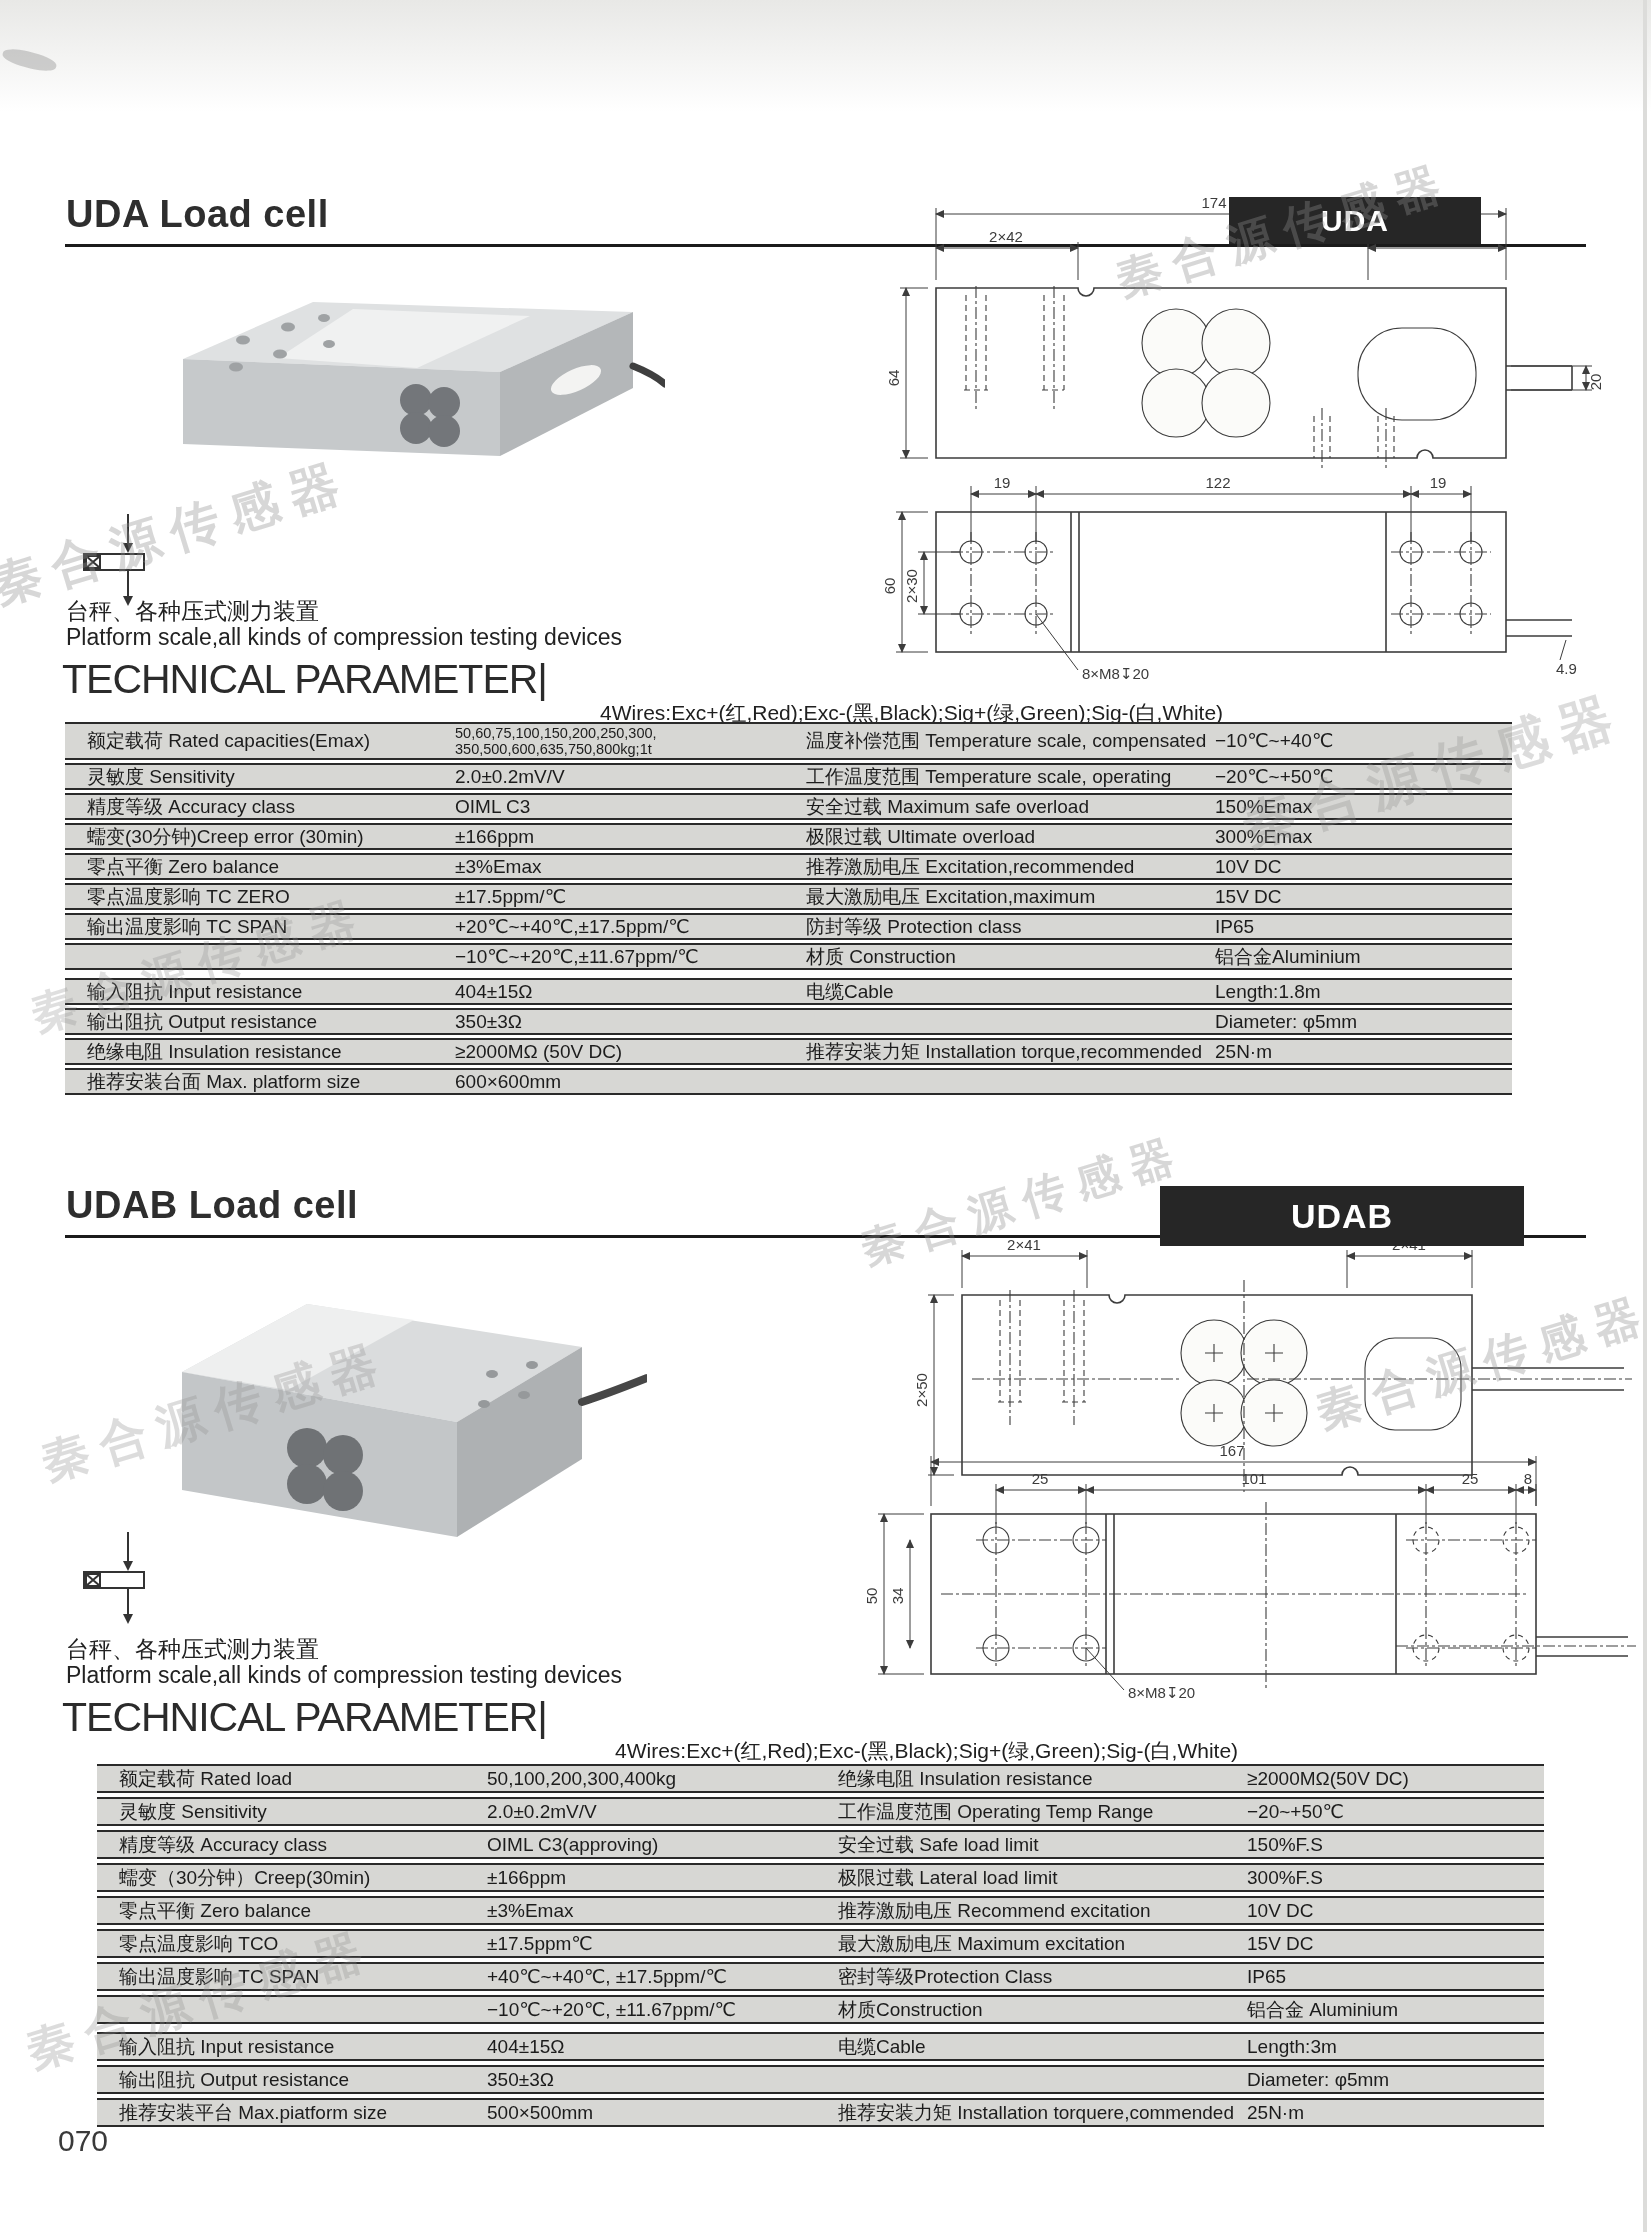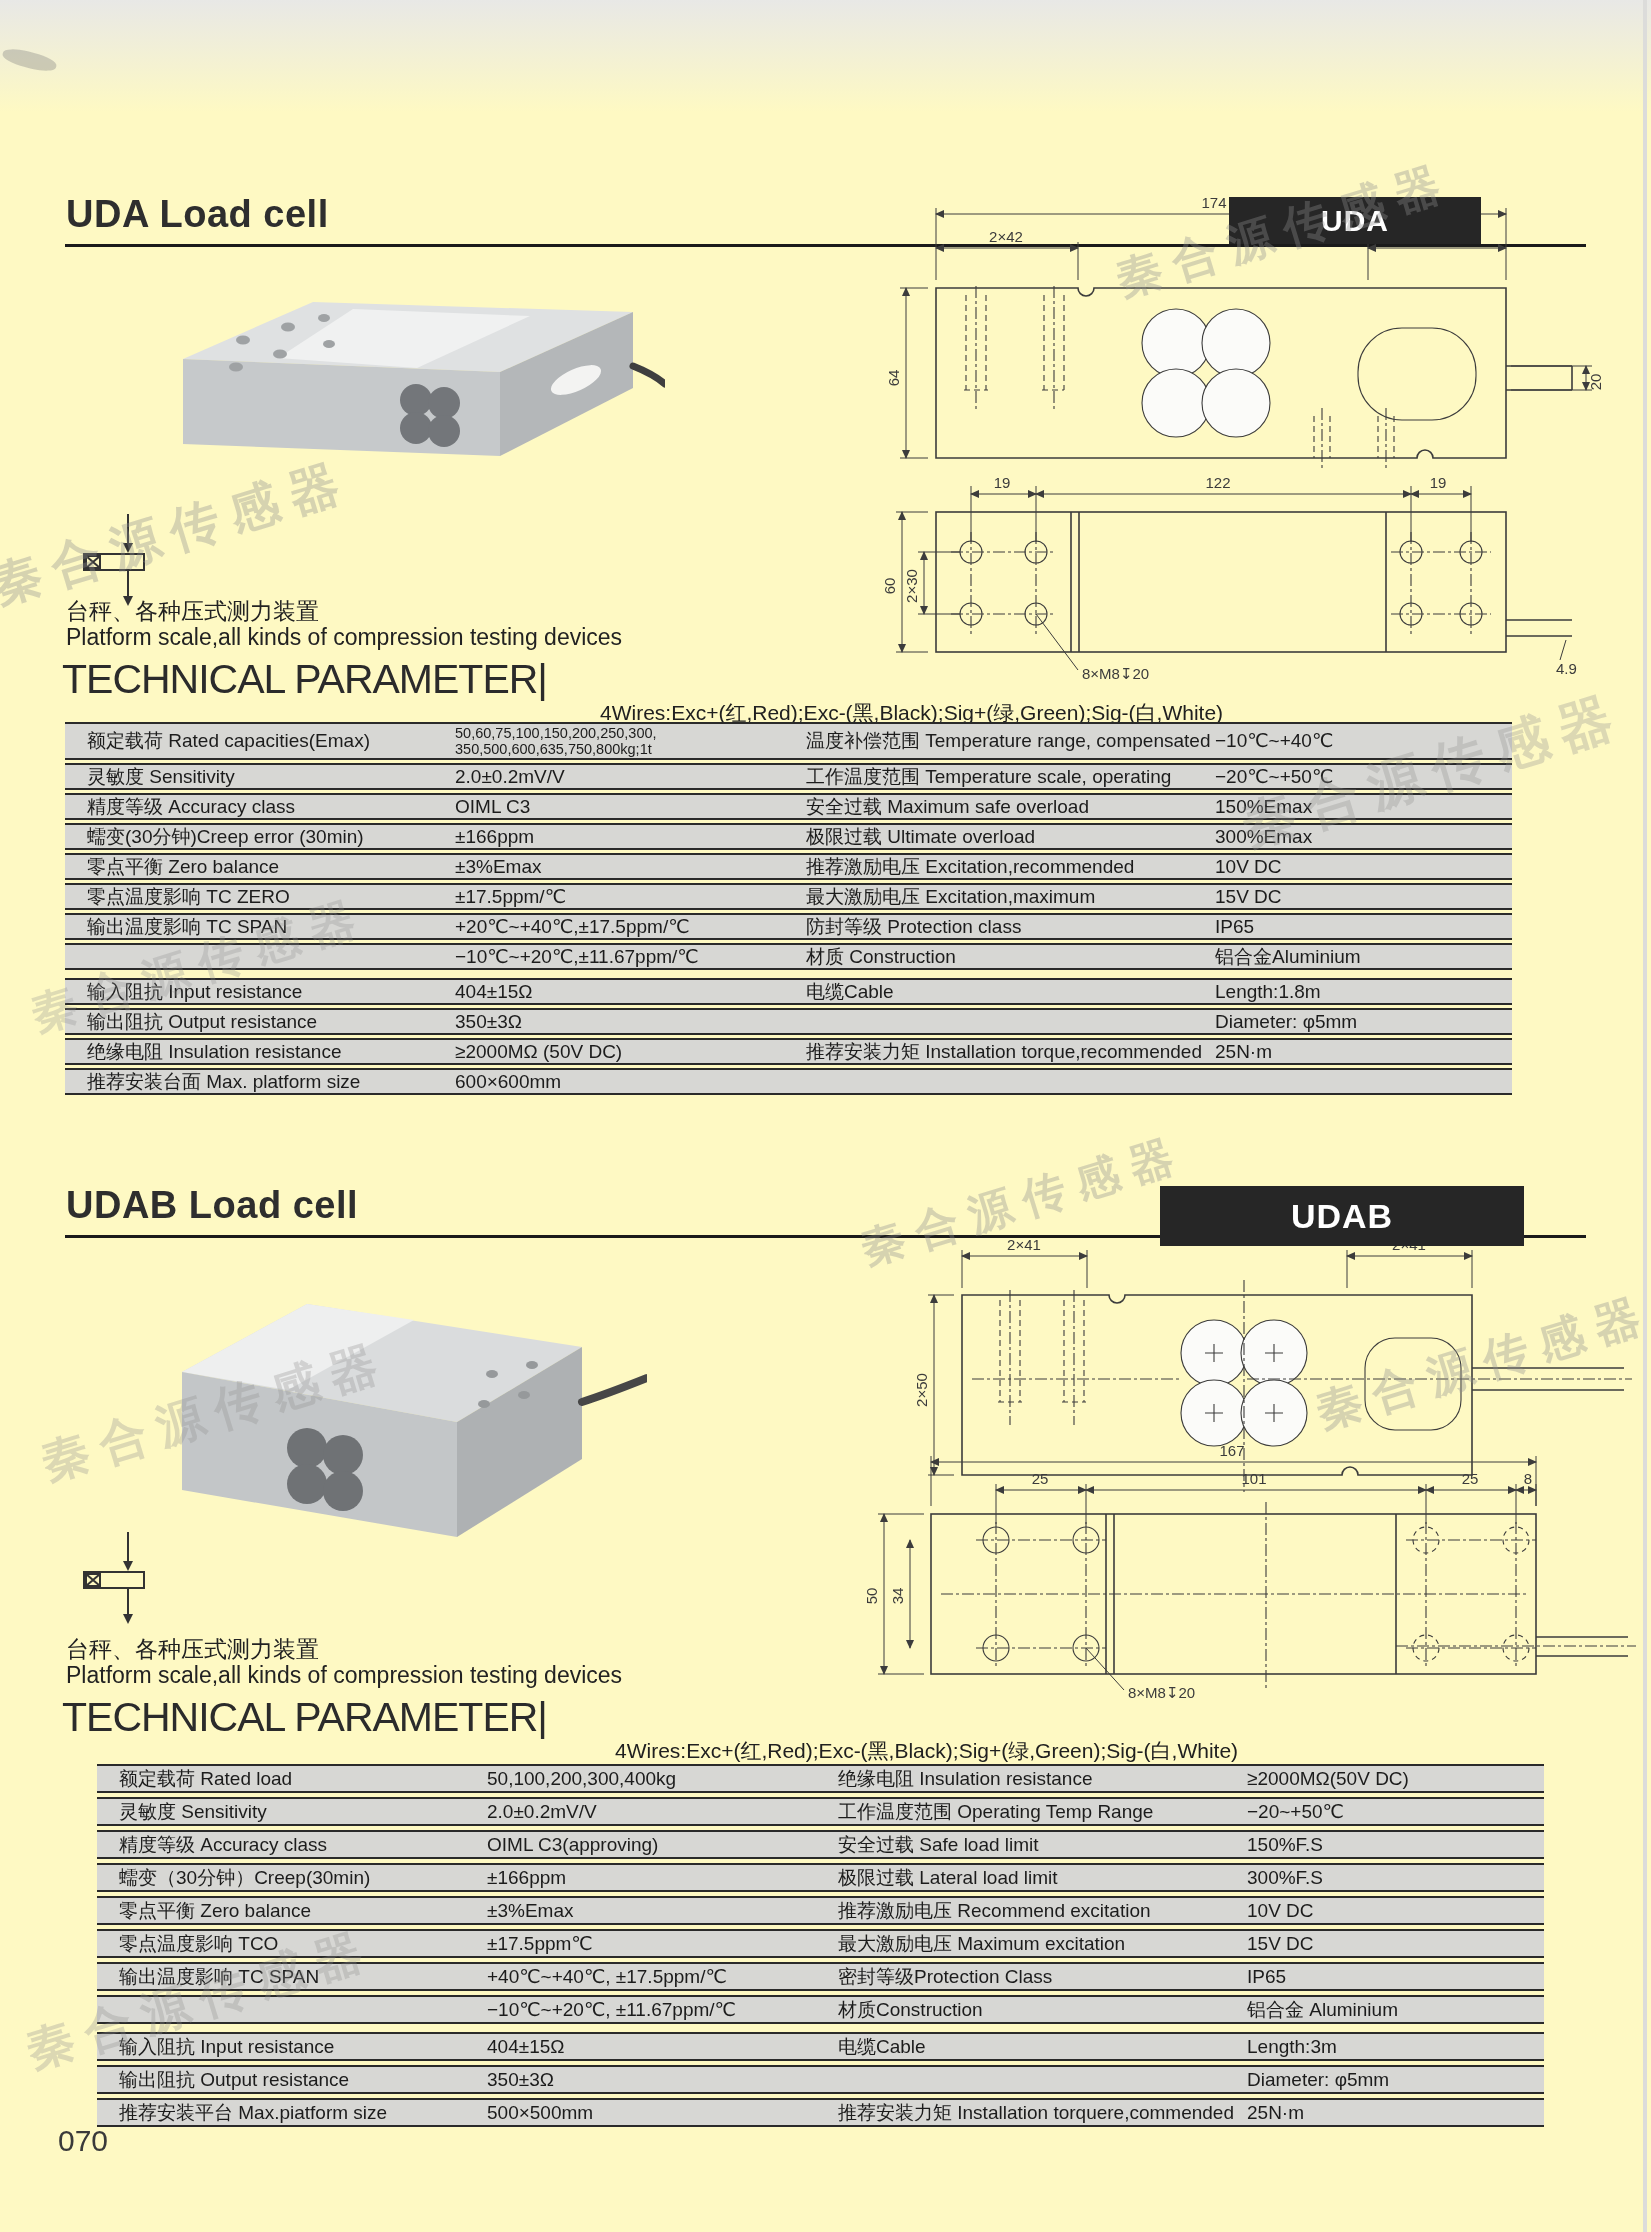--- a/index.html
+++ b/index.html
@@ -1,16 +1,16 @@
 <!DOCTYPE html>
 <html><head>
 <meta charset="utf-8">
 <style>
   html,body{margin:0;padding:0;background:#888;}
-  #page{position:relative;width:1651px;height:2232px;background:#fef9c3;overflow:hidden;
+  #page{position:relative;width:1651px;height:2232px;background:#ffffff;overflow:hidden;
         font-family:"Liberation Sans","DejaVu Sans",sans-serif;color:#1c1c1c;}
   .abs{position:absolute;}
   #top-band{left:0;top:0;width:1651px;height:112px;background:linear-gradient(#e8e8e6,rgba(251,251,249,0));}
   #smudge{left:2px;top:52px;width:55px;height:16px;background:#7d7d7d;opacity:.35;border-radius:45%;transform:rotate(14deg);}
   #right-edge{left:1643px;top:0;width:4px;height:2232px;background:#dcdcda;}
   .sec-title{font-size:38px;font-weight:bold;color:#2e2e2e;letter-spacing:.5px;white-space:nowrap;}
   .sec-tab{background:#262626;color:#fff;font-weight:bold;display:flex;align-items:center;justify-content:center;
            letter-spacing:1px;z-index:3;}
   .sec-rule{background:#1b1b1b;height:3px;}
   .caption{font-size:23px;color:#222;white-space:nowrap;}
@@ -175,21 +175,21 @@
 
   <div class="abs tech-heading" style="left:62px;top:656px;">TECHNICAL PARAMETER|</div>
   <div class="abs wires-note" style="left:600px;top:699px;">4Wires:Exc+(红,Red);Exc-(黑,Black);Sig+(绿,Green);Sig-(白,White)</div>
 
   <div class="abs ptable t1" style="left:65px;top:722px;">
 
   <div class="trow v1small">
       <span class="c c0">额定载荷 Rated capacities(Emax)</span>
       <span class="c c1">50,60,75,100,150,200,250,300,
 350,500,600,635,750,800kg;1t</span>
-      <span class="c c2">温度补偿范围 Temperature range, compensated</span>
+      <span class="c c2">温度补偿范围 Temperature scale, compensated</span>
       <span class="c c3">−10℃~+40℃</span>
     </div>
       <div class="trow">
       <span class="c c0">灵敏度 Sensitivity</span>
       <span class="c c1">2.0±0.2mV/V</span>
       <span class="c c2">工作温度范围 Temperature scale, operating</span>
       <span class="c c3">−20℃~+50℃</span>
     </div>
       <div class="trow">
       <span class="c c0">精度等级 Accuracy class</span>

